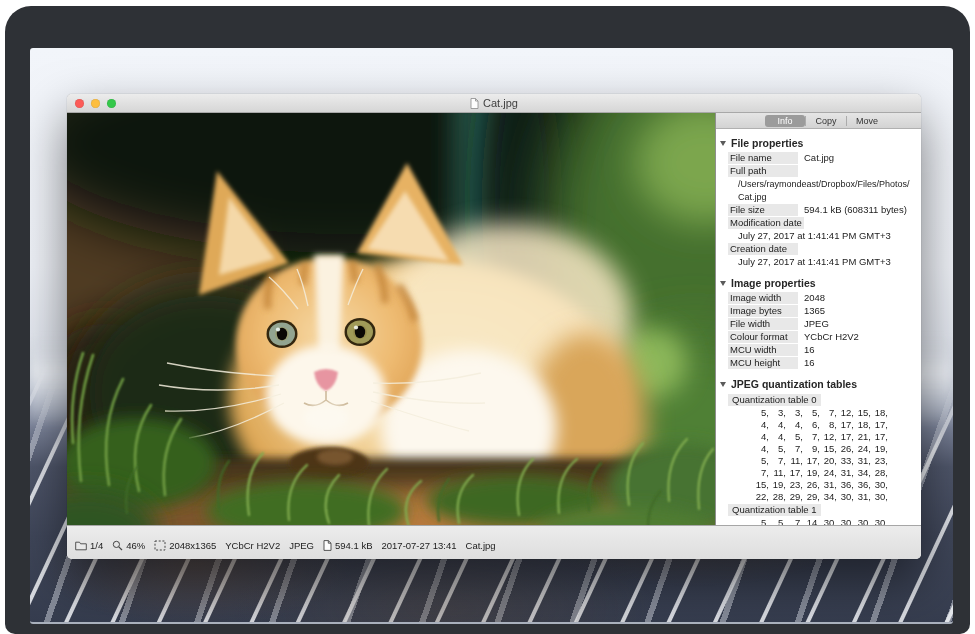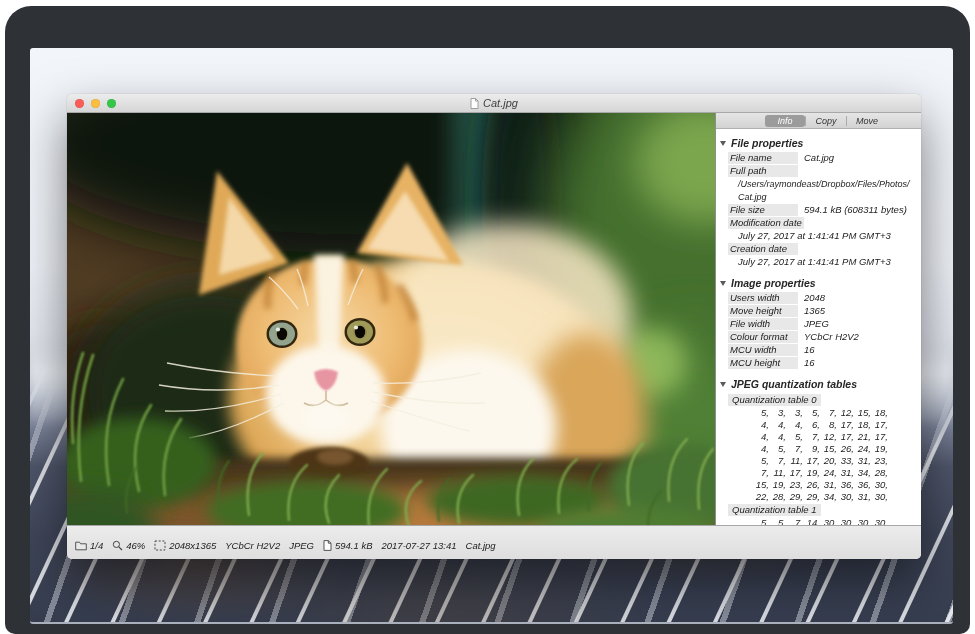--- a/index.html
+++ b/index.html
@@ -3,21 +3,21 @@
 <meta charset="utf-8">
 <style>
   html,body { margin:0; padding:0; }
   body {
     width:975px; height:634px; position:relative; overflow:hidden;
     background:#ffffff; font-family:"Liberation Sans", sans-serif;
   }
   
   .bezel {
     position:absolute; left:5px; top:6px; right:5px; bottom:0;
-    background:#2e3136; border-radius:26px 26px 10px 10px;font-style:italic;
+    background:#2e3136; border-radius:26px 26px 10px 10px;
   }
   .screen {
     position:absolute; left:25px; top:42px; width:923px; height:576px;
     border-radius:3px; overflow:hidden; box-sizing:border-box;
     border-bottom:2px solid #a9b0bc;
     background:linear-gradient(180deg,#f2f5fa 0%,#eef1f7 38%,#e3e7ef 50%,
       #bcc3d0 59%,#7b8399 66%,#4e5569 73%,#3f4659 85%,#363d4f 100%);
   }
   .mountain {
     position:absolute; left:0; right:0; bottom:0; height:46%;
@@ -338,25 +338,25 @@
               <span class="pvalue">July 27, 2017 at 1:41:41 PM GMT+3</span>
             </div>
 
             <div class="gap"></div>
 
             <div class="sechead">
               <span class="tri"></span>
               <span>Image properties</span>
             </div>
             <div class="prow">
-              <span class="plabel">Users width</span>
+              <span class="plabel">Image width</span>
               <span class="pvalue">2048</span>
             </div>
             <div class="prow">
-              <span class="plabel">Move height</span>
+              <span class="plabel">Image bytes</span>
               <span class="pvalue">1365</span>
             </div>
             <div class="prow">
               <span class="plabel">File width</span>
               <span class="pvalue">JPEG</span>
             </div>
             <div class="prow">
               <span class="plabel">Colour format</span>
               <span class="pvalue">YCbCr H2V2</span>
             </div>

